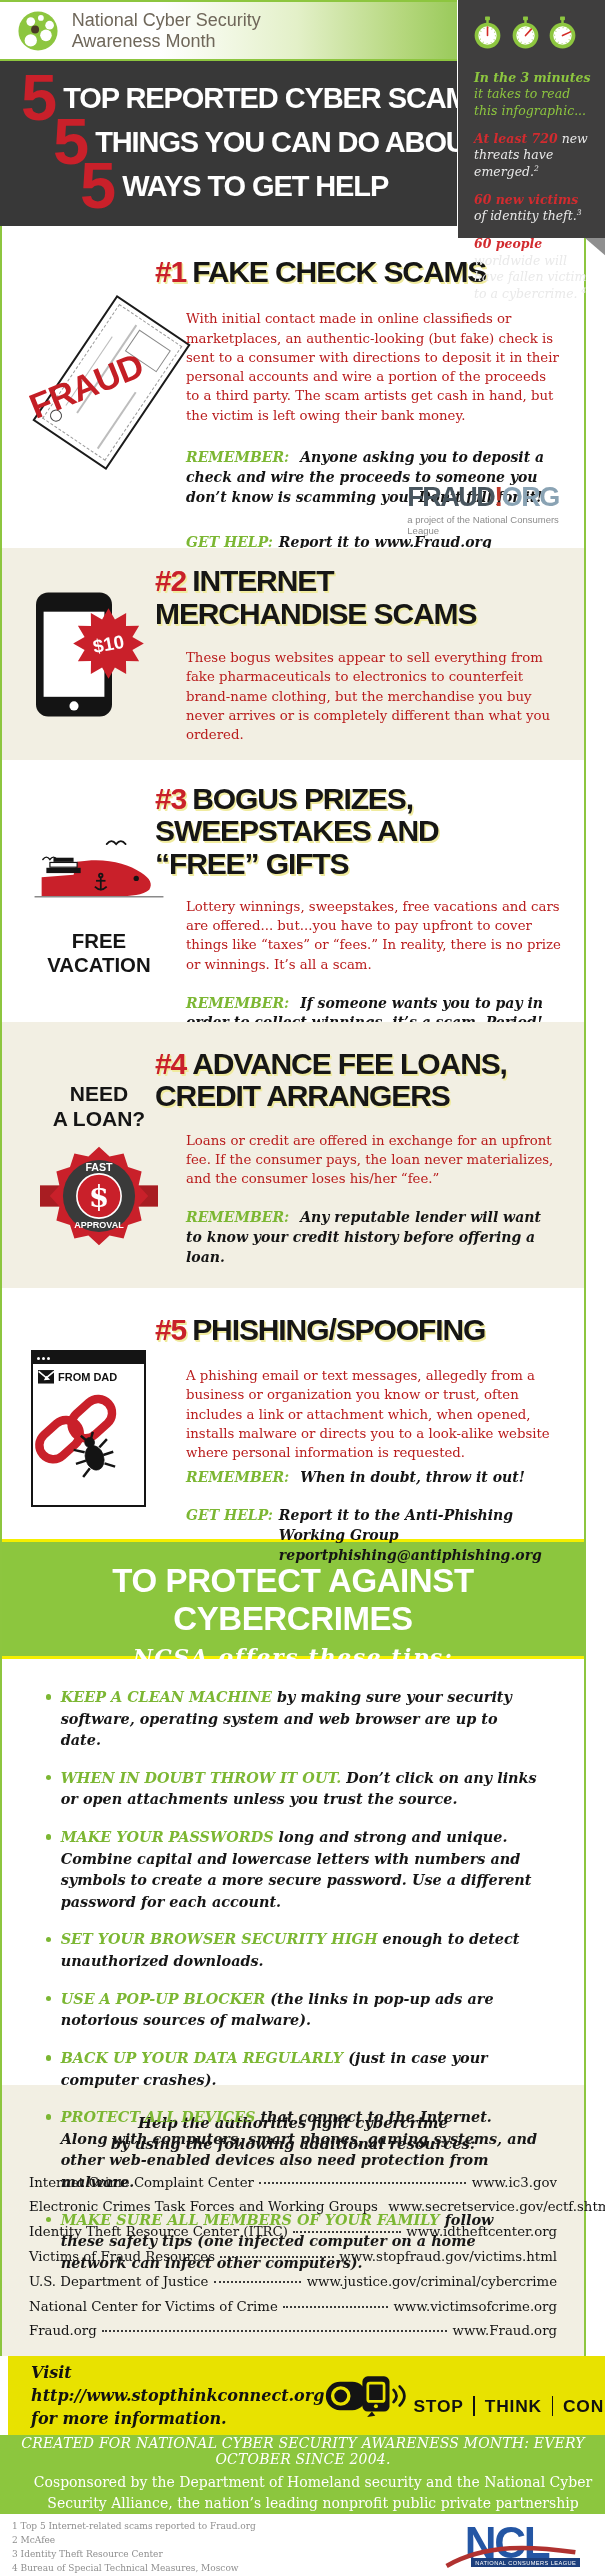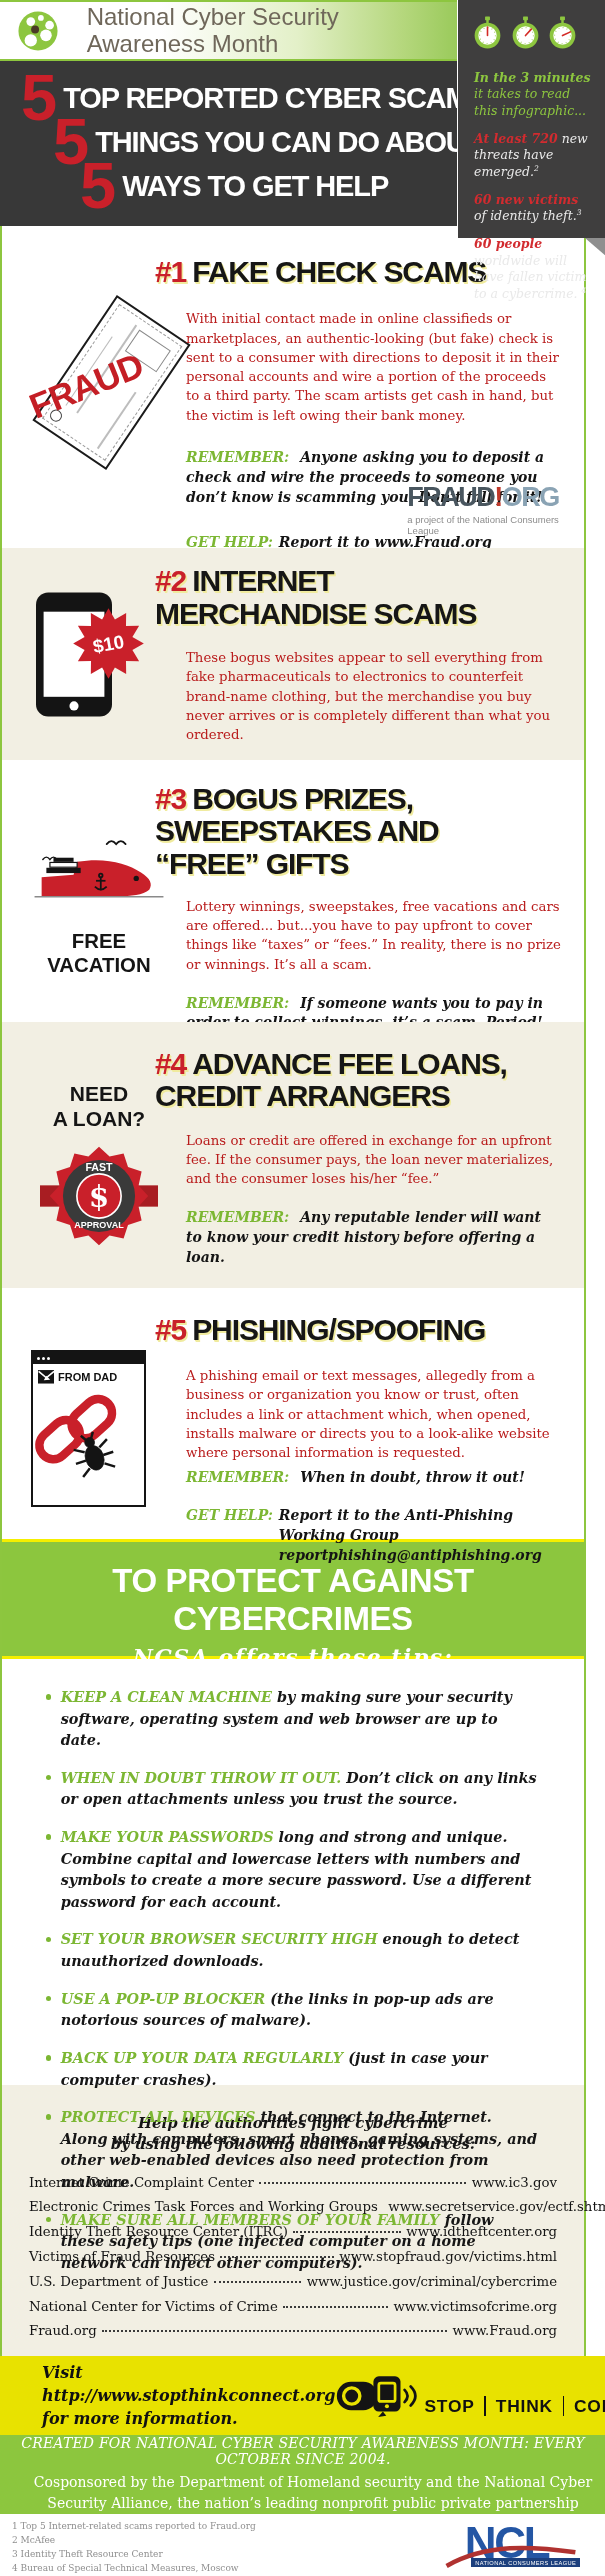--- a/index.html
+++ b/index.html
@@ -6,21 +6,21 @@
   html,body { background:#fff; }
   .page { position:relative; width:606px; height:2576px; margin:0 auto; background:#fff;
           font-family:"DejaVu Serif", serif; overflow:hidden; }
 
   
   .hdr { position:relative; width:606px; height:226px; z-index:5; }
   .hdr-green { position:absolute; left:0; top:0; width:457px; height:61px;
     background:linear-gradient(to right,#ffffff 0%,#ffffff 35%,#e3f0c8 65%,#b5d77d 88%,#9aca5b 100%);
     border-top:2.3px solid #8dc63f; border-bottom:2.3px solid #8dc63f;
     display:flex; align-items:center; padding-left:16.7px; }
-  .brand-text { margin-left:28px; font-family:"Liberation Sans",sans-serif; font-size:24px;
+  .brand-text { margin-left:13px; font-family:"Liberation Sans",sans-serif; font-size:18px;
     color:#6f675a; line-height:1.12; letter-spacing:0; }
   .hdr-dark { position:absolute; left:0; top:61px; width:457px; height:165px; background:#383838;
     padding-top:15px; }
   .t-row { display:flex; align-items:center; height:44px; overflow:visible; }
   .t-row .num { font-family:"Liberation Sans",sans-serif; font-weight:bold; font-size:65px;
     line-height:44px; color:#c9202a; letter-spacing:-3px; }
   .t-row .txt { font-family:"Liberation Sans",sans-serif; font-weight:bold; font-size:29px;
     color:#fff; letter-spacing:-1.1px; margin-left:9px; white-space:nowrap; }
   .t-row .sup { color:#fff; font-family:"Liberation Sans",sans-serif; font-size:13px;
     vertical-align:top; margin-left:2.3px; transform:translateY(-9px); }
@@ -135,21 +135,21 @@
   .resources { height:271px; background:#f2efe3; padding:27px 27px 0 27px; }
   .res-head { text-align:center; font-size:14.8px; font-style:italic; font-weight:bold;
     color:#141414; line-height:1.45; margin-bottom:19.7px; }
   .res-row { display:flex; align-items:baseline; font-size:13.3px; color:#141414; margin-bottom:9.8px; }
   .res-name { white-space:nowrap; }
   .res-dots { flex:1; border-bottom:2.3px dotted #3a3a3a; margin:0 5.3px; transform:translateY(-3px); }
   .res-url { white-space:nowrap; }
 
   
   .stc { height:79px; background:#e8e200; display:flex; justify-content:space-between;
-    align-items:center; padding:0 21px 0 42px; }
+    align-items:center; padding:0 21px 0 23px;margin-left:8px; }
   .stc-visit { font-size:16px; font-style:italic; font-weight:bold; color:#111; line-height:1.45; }
   .stc-right { display:flex; flex-direction:row; align-items:flex-end; }
   .stc-words { display:flex; align-items:center; font-family:"Liberation Sans",sans-serif;
     font-weight:bold; font-size:17.4px; letter-spacing:0.8px; color:#111; margin-top:1.5px; }
   .stc-sep { width:1.5px; height:19.7px; background:#111; margin:0 9.8px; }
   .stc-reg { font-size:6.8px; vertical-align:top; transform:translateY(-4.5px); display:inline-block; }
 
   
   .created { height:79px; background:#8cc63e; text-align:center; color:#fff; }
   .created-l1 { font-style:italic; font-size:14px; letter-spacing:0.2px; margin-bottom:4.5px; }

